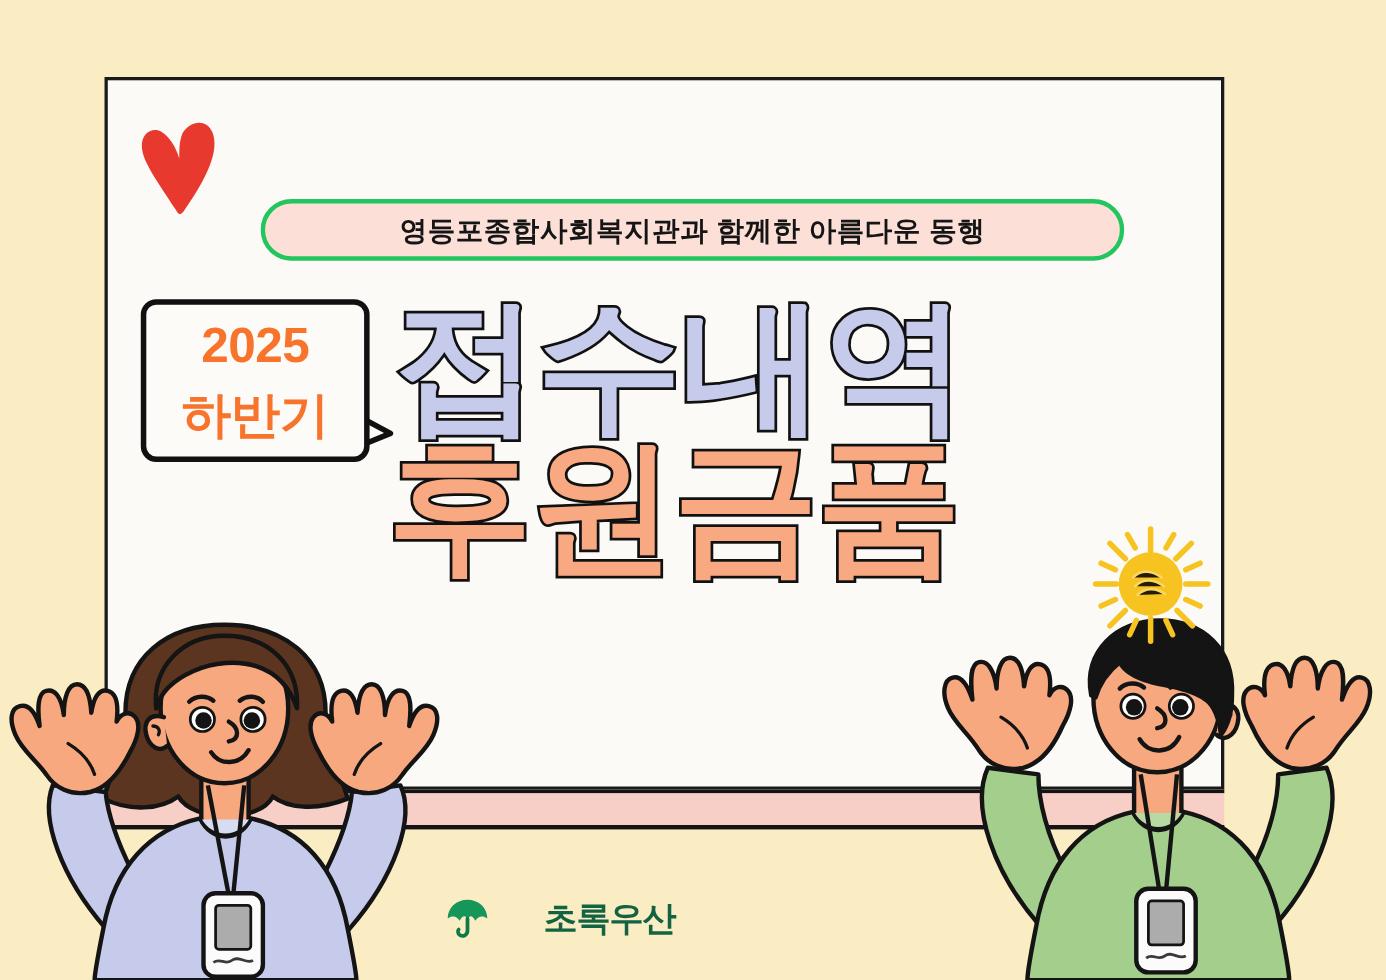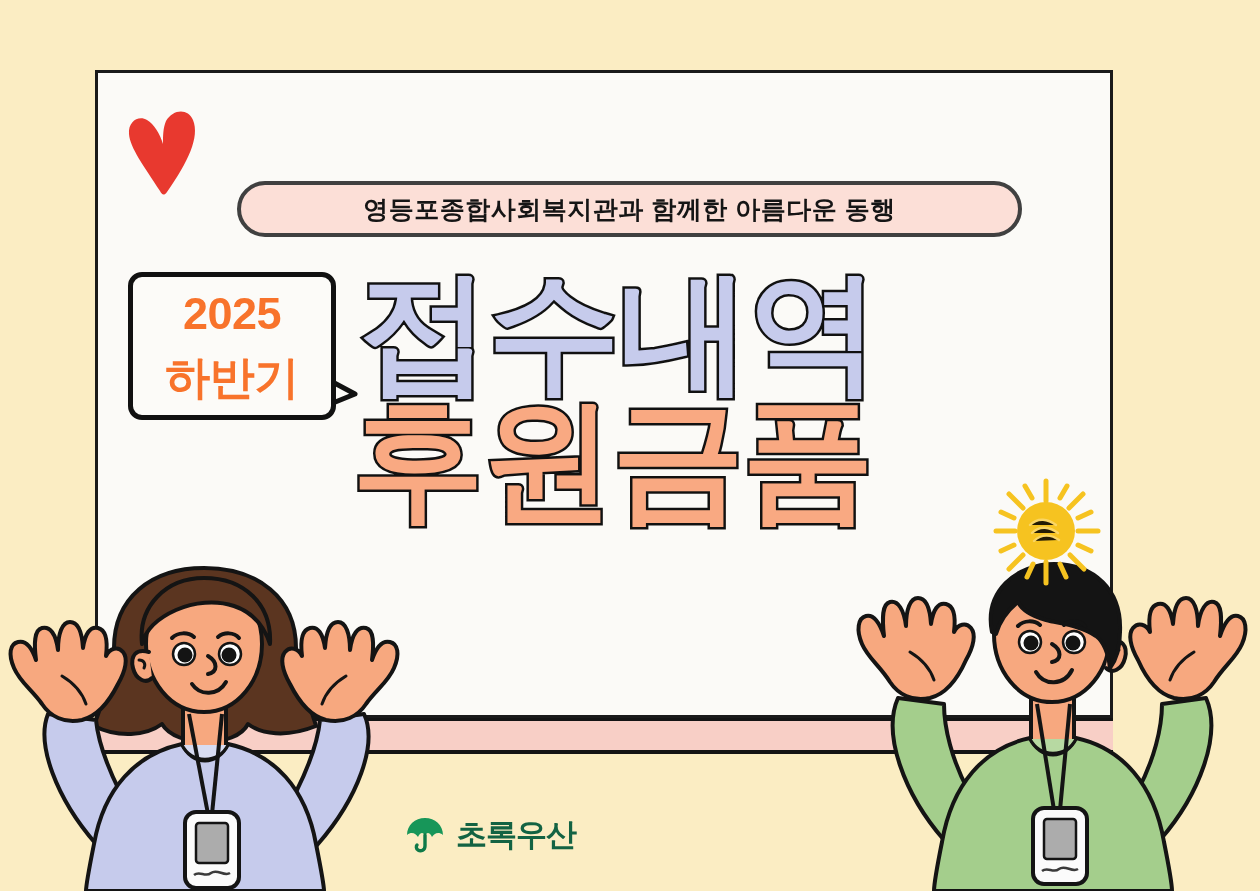--- a/index.html
+++ b/index.html
@@ -49,21 +49,21 @@
     width: 128px; height: 128px;
     z-index: 6;
   }
 
   
   #subtitle-pill {
     position: absolute;
     left: 237px; top: 181px;
     width: 785px; height: 56px;
     background: #FCDFD7;
-    border: 4px solid #404040;
+    border: 4px solid #22c55e;
     border-radius: 30px;
     display: flex; align-items: center; justify-content: center;
     z-index: 7;
   }
   #subtitle-pill .txt {
     font-size: 25px;
     font-weight: bold;
     color: #151515;
     letter-spacing: 0.5px;
     white-space: nowrap;
@@ -145,21 +145,21 @@
   #footer-logo {
     position: absolute;
     left: 404px; top: 812px;
     height: 46px;
     display: flex; align-items: center; gap: 10px;
     z-index: 9;
   }
   #footer-logo .umbrella { width: 42px; height: 38px; flex: none; }
   #footer-logo .brand {
     font-size: 31px; font-weight: bold; color: #136343;
-    letter-spacing: -1px; white-space: nowrap;
+    letter-spacing: -1px; white-space: nowrap; margin-left: 38px;
   }
   #footer-logo .org {
     font-size: 28px; color: #4E9478;
     letter-spacing: -1px; white-space: nowrap;
     margin-left: 4px;
   }
 </style>
 </head>
 <body>
 

